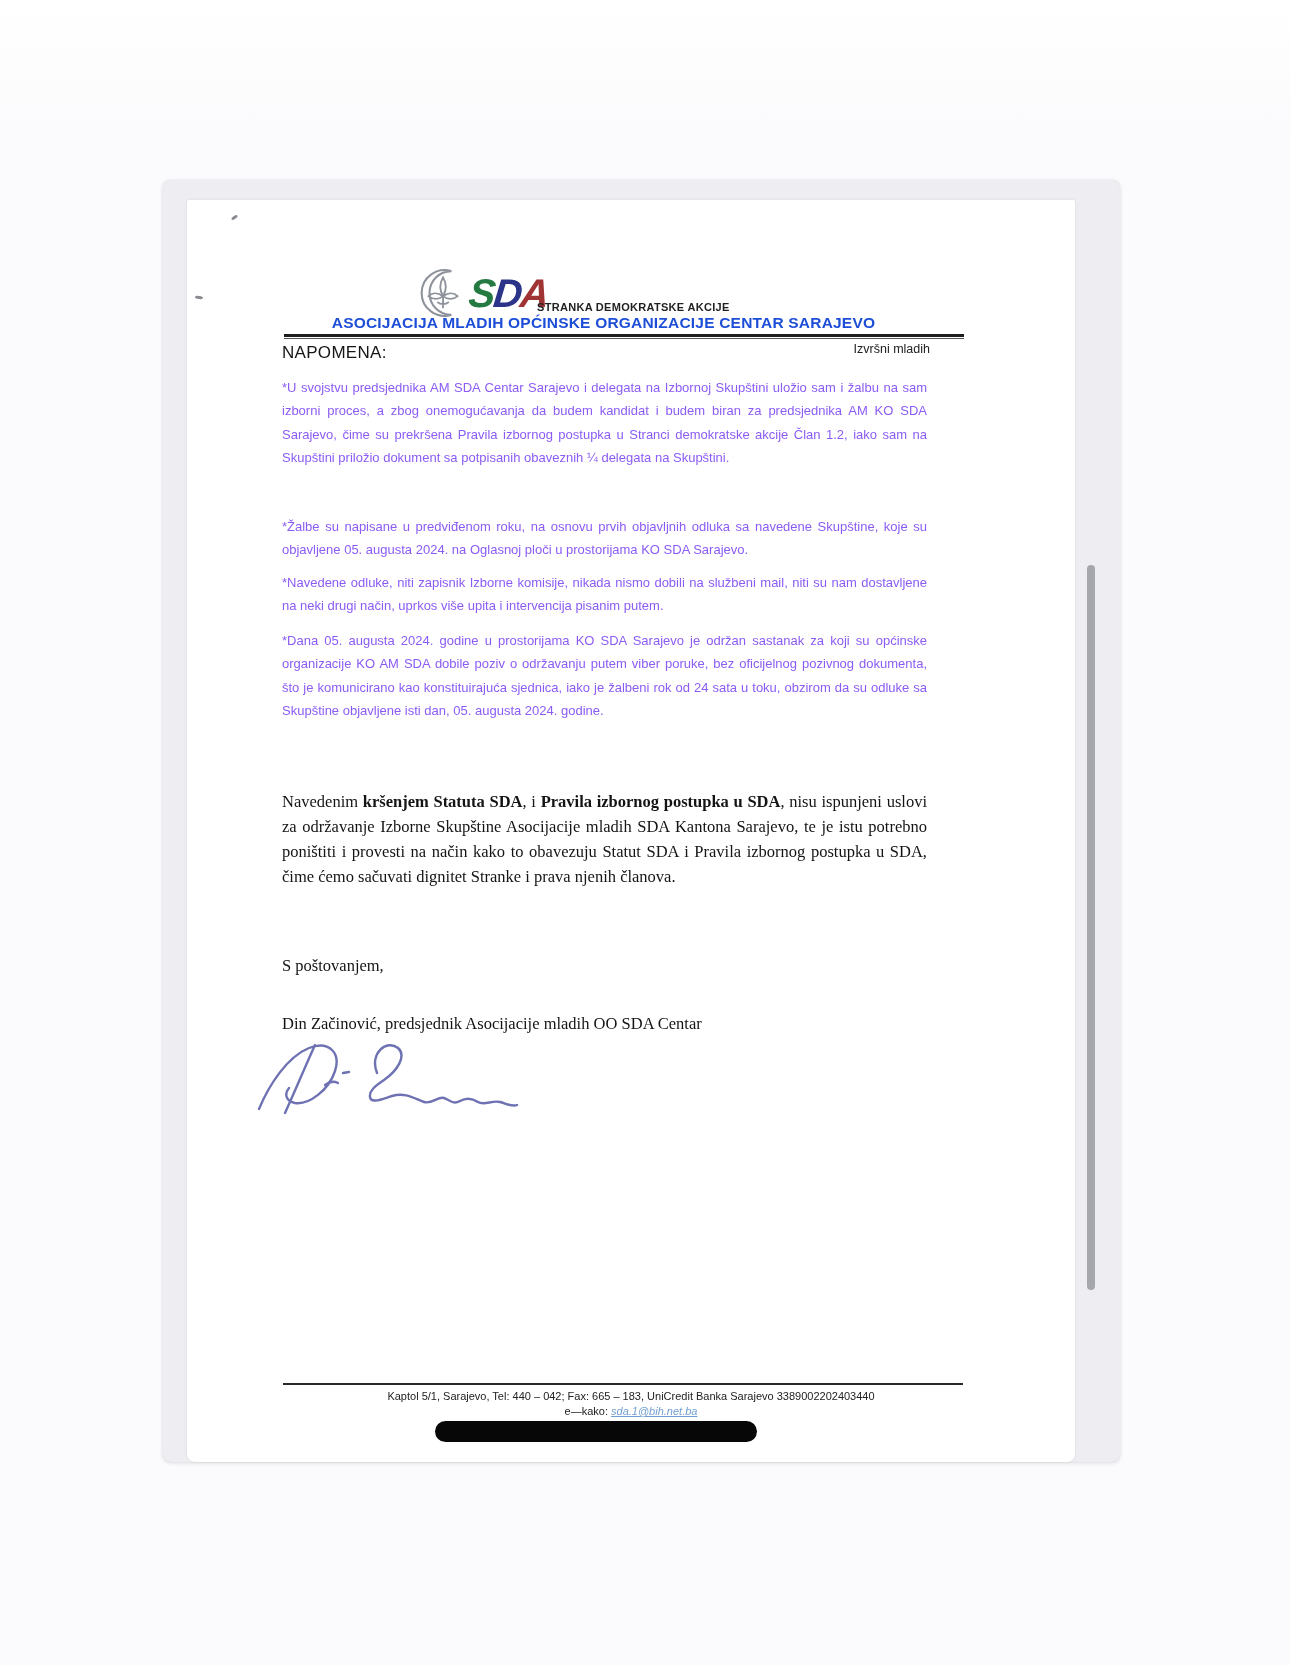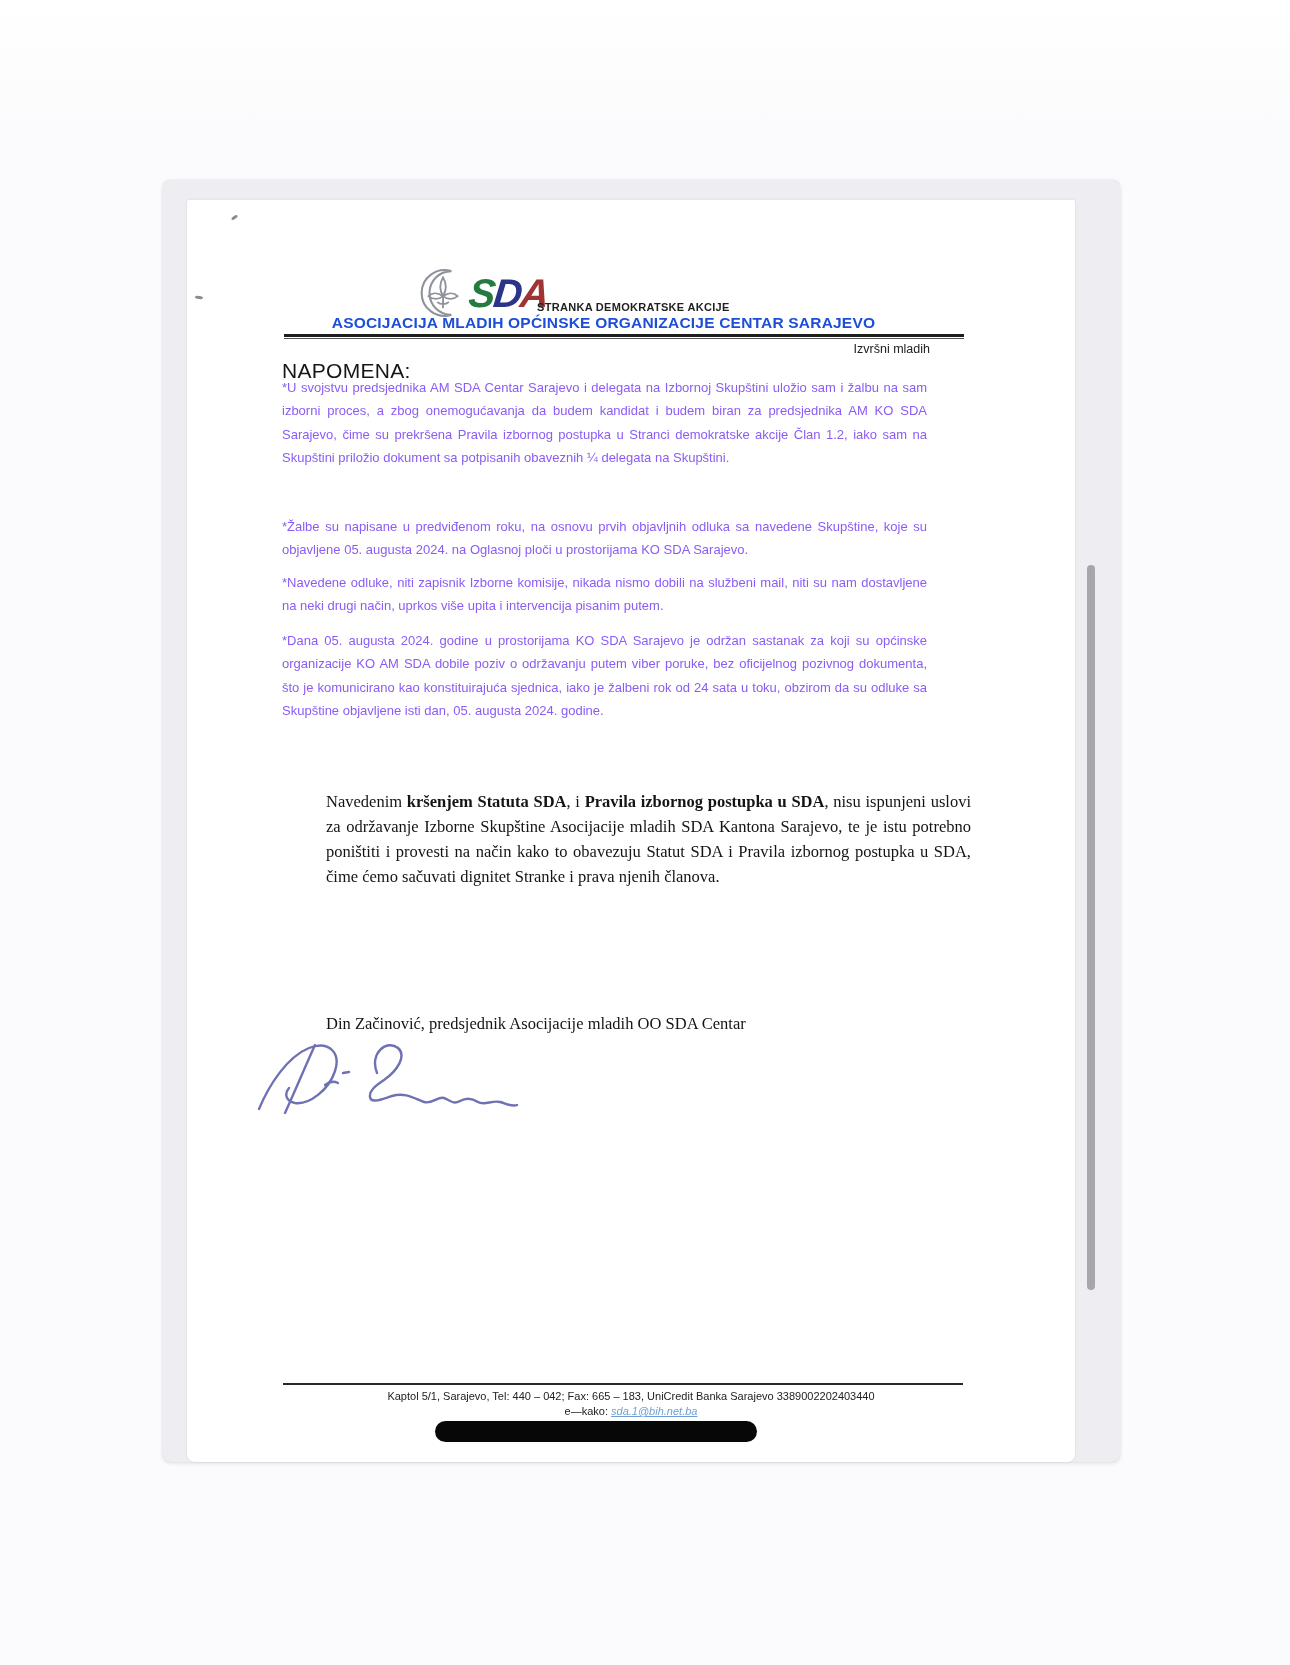--- a/index.html
+++ b/index.html
@@ -22,24 +22,24 @@
   .scrollbar-thumb{position:absolute;left:0;top:0;width:8px;height:725px;background:#a6a6ad;border-radius:4px;}
   
   .logo-row{position:absolute;left:228px;top:66px;height:54px;display:flex;align-items:center;}
   .logo-mark{width:54px;height:50px;}
   .logo-text{font-style:italic;font-weight:bold;font-size:40px;letter-spacing:-2px;transform:skewX(-6deg);line-height:50px;}
   .hdr-sub{position:absolute;left:350px;top:101px;font-size:11px;font-weight:bold;letter-spacing:.3px;color:#1f1f1f;}
   .hdr-title{position:absolute;left:95px;top:114px;width:643px;text-align:center;font-size:15.5px;font-weight:bold;letter-spacing:.2px;color:#1d4ed8;}
   .hdr-rule{position:absolute;left:97px;top:134px;width:680px;border-top:3px solid #1e1e1e;border-bottom:1px solid #555;height:1px;}
   .izvrsni{position:absolute;right:145px;top:142px;font-size:12.5px;color:#222;}
   
-  .napomena{position:absolute;left:95px;top:159px;font-size:21px;letter-spacing:.3px;color:#161616;}
+  .napomena{position:absolute;left:95px;top:143px;font-size:17px;letter-spacing:.3px;color:#161616;}
   .para-i{position:absolute;left:95px;width:645px;font-size:13px;line-height:23.4px;text-align:justify;color:#8b5cf6;}
   .p1{top:176px;} .p2{top:315px;} .p3{top:371px;} .p4{top:429px;}
-  .para-s{position:absolute;left:95px;width:645px;font-family:"Liberation Serif",serif;font-size:16.5px;line-height:25px;text-align:justify;color:#141414;margin-left:44px;}
+  .para-s{position:absolute;left:95px;width:645px;font-family:"Liberation Serif",serif;font-size:16.5px;line-height:25px;text-align:justify;color:#141414;}
   .p5{top:589px;} .p6{top:697px;} .p7{top:753px;} .p8{top:811px;}
   .sig{position:absolute;left:68px;top:833px;width:270px;height:90px;}
   
   .ftr-rule{position:absolute;left:96px;top:1183px;width:680px;border-top:2px solid #2a2a2a;}
   .ftr-line1{position:absolute;left:60px;top:1190px;width:768px;text-align:center;font-size:11px;color:#222;}
   .ftr-line2{position:absolute;left:60px;top:1205px;width:768px;text-align:center;font-size:11px;color:#222;}
   .ftr-link{color:#6f9ed2;text-decoration:underline;font-style:italic;}
   .redaction-bar{position:absolute;left:248px;top:1221px;width:322px;height:21px;background:#070707;border-radius:10.5px;}
   .speck{position:absolute;background:#8a8a90;border-radius:50%;}
   .sp1{left:44px;top:16px;width:7px;height:3px;transform:rotate(-35deg);}
@@ -76,20 +76,21 @@
     <div class="hdr-rule"></div>
     <div class="izvrsni">Izvršni mladih</div>
 
     <div class="napomena">NAPOMENA:</div>
     <div class="para-i p1">*U svojstvu predsjednika AM SDA Centar Sarajevo i delegata na Izbornoj Skupštini uložio sam i žalbu na sam izborni proces, a zbog onemogućavanja da budem kandidat i budem biran za predsjednika AM KO SDA Sarajevo, čime su prekršena Pravila izbornog postupka u Stranci demokratske akcije Član 1.2, iako sam na Skupštini priložio dokument sa potpisanih obaveznih ¼ delegata na Skupštini.</div>
     <div class="para-i p2">*Žalbe su napisane u predviđenom roku, na osnovu prvih objavljnih odluka sa navedene Skupštine, koje su  objavljene 05. augusta 2024. na Oglasnoj ploči u prostorijama KO SDA Sarajevo.</div>
     <div class="para-i p3">*Navedene odluke, niti zapisnik Izborne komisije, nikada nismo dobili na službeni mail, niti su nam dostavljene na neki drugi način, uprkos više upita i intervencija pisanim putem.</div>
     <div class="para-i p4">*Dana 05. augusta 2024. godine u prostorijama KO SDA Sarajevo je održan sastanak za koji su općinske organizacije KO AM SDA dobile poziv o održavanju putem viber poruke, bez oficijelnog pozivnog dokumenta, što je komunicirano kao konstituirajuća sjednica, iako je žalbeni rok od 24 sata u toku, obzirom da su odluke sa Skupštine objavljene isti dan, 05. augusta 2024. godine.</div>
 
     <div class="para-s p5"><span>Navedenim </span><b>kršenjem Statuta SDA</b><span>, i </span><b>Pravila izbornog postupka u SDA</b><span>, nisu ispunjeni uslovi za održavanje Izborne Skupštine Asocijacije mladih SDA Kantona Sarajevo, te je istu potrebno poništiti i provesti na način kako to obavezuju Statut SDA i Pravila izbornog postupka u SDA, čime ćemo sačuvati dignitet Stranke i prava njenih članova.</span></div>
+    <div class="para-s p7">S poštovanjem,</div>
     <div class="para-s p8">Din Začinović, predsjednik Asocijacije mladih OO SDA Centar</div>
 
     <svg class="sig" viewBox="0 0 270 90">
       <g fill="none" stroke="#5b5fa8" stroke-width="2.4" stroke-linecap="round" stroke-linejoin="round" opacity="0.88">
         <path d="M4 76 C14 52 32 24 54 15 C74 7 86 20 80 38 C74 57 54 72 40 70 C31 68.5 29 61 34 55"></path>
         <path d="M60 12 C50 34 40 58 30 80"></path>
         <path d="M70 52 C74 49 79 48 83 50"></path>
         <path d="M88 40 L94 39"></path>
         <path d="M122 40 C114 20 132 6 143 15 C152 23 142 38 129 47 C120 53 114 58 115 64 C116 71 127 66 137 63 C151 59 160 66 169 69 C177 71.5 183 63 189 65 C195 67 198 72 205 68 C211 64.5 217 65 223 69 C229 73 237 67 245 69 C251 70.5 257 74 262 72"></path>
       </g>

